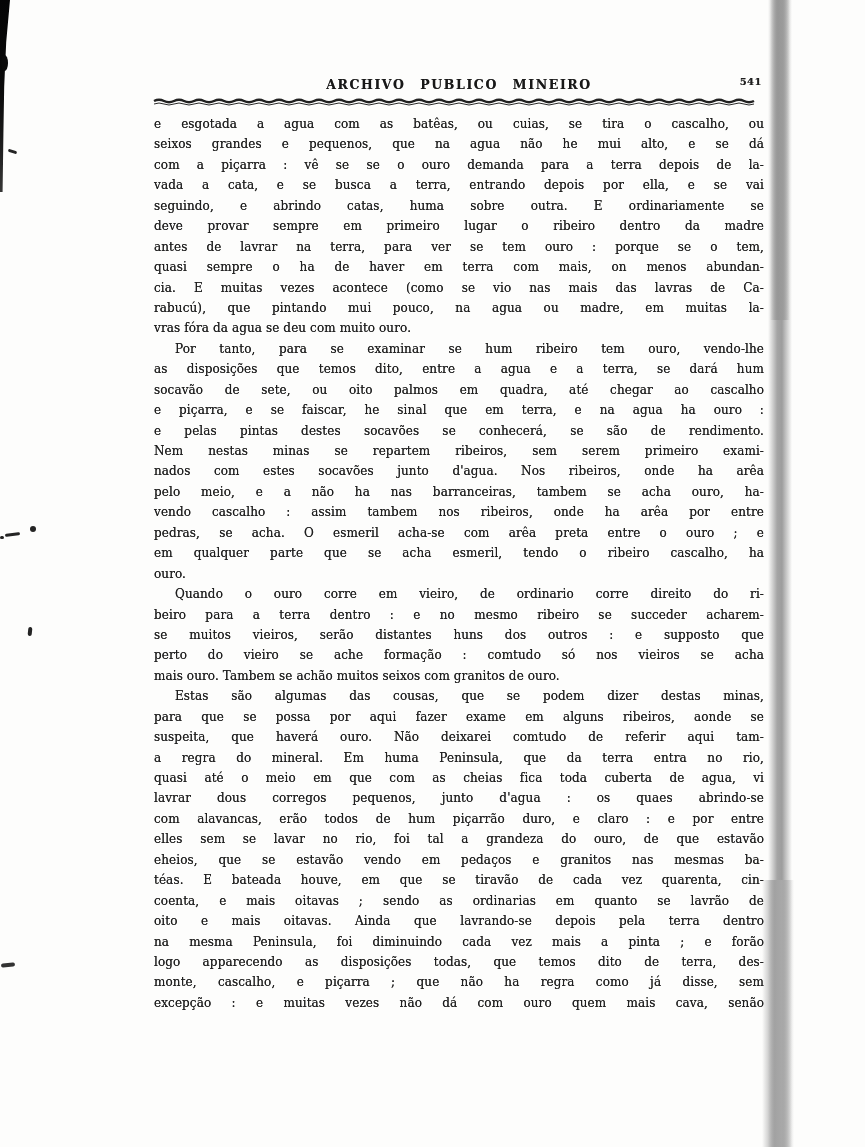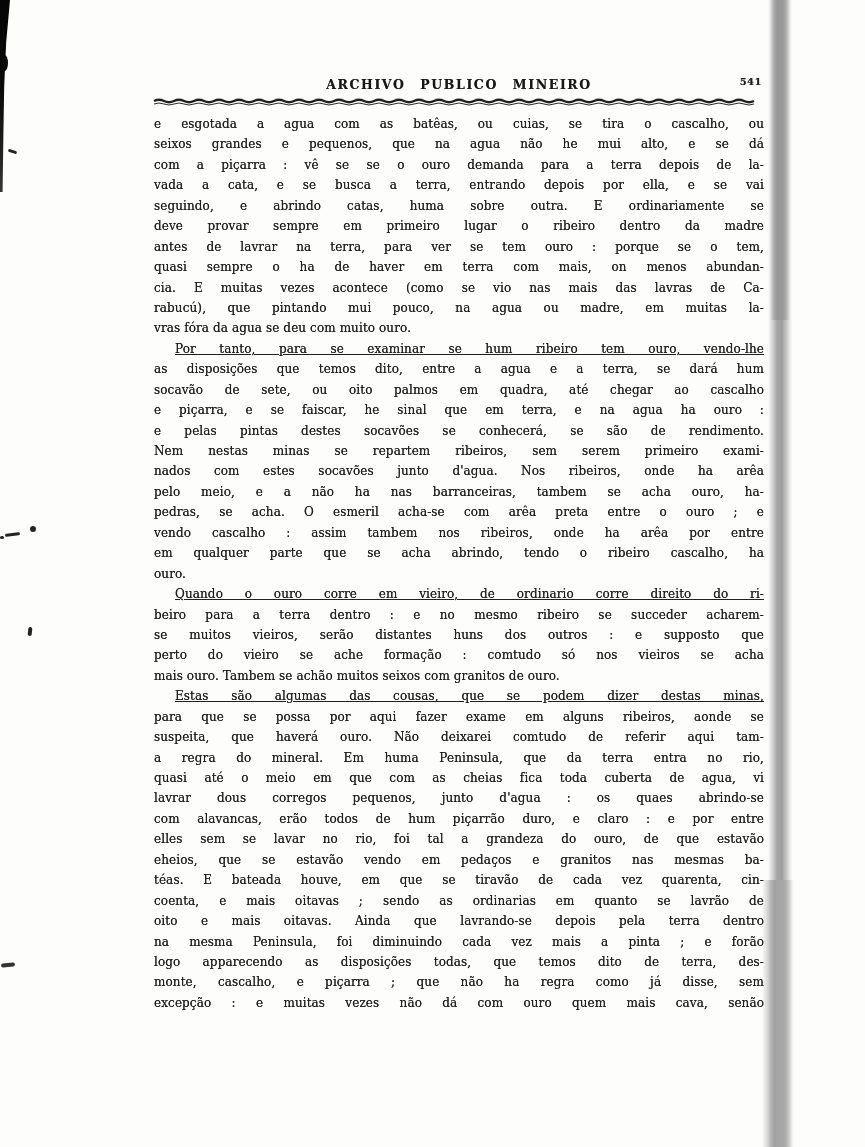--- a/index.html
+++ b/index.html
@@ -52,21 +52,21 @@
   }
   .paragraph{margin:0;}
   .line{
     text-align:justify;
     text-align-last:justify;
     white-space:normal;
     height:20.45px;
     overflow:visible;
   }
   .line-last{text-align-last:left;}
-  .paragraph.indent .line:first-child{text-indent:21px;text-decoration:underline;}
+  .paragraph.indent .line:first-child{text-indent:21px;}
   
   .streak-topleft{
     position:absolute;left:0;top:0;width:10px;height:192px;
     background:linear-gradient(to bottom,#050505 0%,#0a0a0a 45%,#181818 70%,rgba(20,20,20,.85) 100%);
     clip-path:polygon(0 0,100% 0,62% 22%,42% 45%,34% 70%,26% 100%,0 100%);
   }
   .streak-blob{
     position:absolute;left:1px;top:55px;width:7px;height:16px;
     background:#0b0b0b;border-radius:50%;
   }
@@ -138,23 +138,23 @@
       </div>
       <div class="paragraph indent">
         <div class="line">Por tanto, para se examinar se hum ribeiro tem ouro, vendo-lhe</div>
         <div class="line">as disposições que temos dito, entre a agua e a terra, se dará hum</div>
         <div class="line">socavão de sete, ou oito palmos em quadra, até chegar ao cascalho</div>
         <div class="line">e piçarra, e se faiscar, he sinal que em terra, e na agua ha ouro :</div>
         <div class="line">e pelas pintas destes socavões se conhecerá, se são de rendimento.</div>
         <div class="line">Nem nestas minas se repartem ribeiros, sem serem primeiro exami-</div>
         <div class="line">nados com estes socavões junto d'agua. Nos ribeiros, onde ha arêa</div>
         <div class="line">pelo meio, e a não ha nas barranceiras, tambem se acha ouro, ha-</div>
+        <div class="line">vendo cascalho : assim tambem nos ribeiros, onde ha arêa por entre</div>
         <div class="line">pedras, se acha. O esmeril acha-se com arêa preta entre o ouro ; e</div>
-        <div class="line">vendo cascalho : assim tambem nos ribeiros, onde ha arêa por entre</div>
-        <div class="line">em qualquer parte que se acha abrindo, tendo o ribeiro cascalho, ha</div>
+        <div class="line">em qualquer parte que se acha esmeril, tendo o ribeiro cascalho, ha</div>
         <div class="line line-last">ouro.</div>
       </div>
       <div class="paragraph indent">
         <div class="line">Quando o ouro corre em vieiro, de ordinario corre direito do ri-</div>
         <div class="line">beiro para a terra dentro : e no mesmo ribeiro se succeder acharem-</div>
         <div class="line">se muitos vieiros, serão distantes huns dos outros : e supposto que</div>
         <div class="line">perto do vieiro se ache formação : comtudo só nos vieiros se acha</div>
         <div class="line line-last">mais ouro. Tambem se achão muitos seixos com granitos de ouro.</div>
       </div>
       <div class="paragraph indent">

